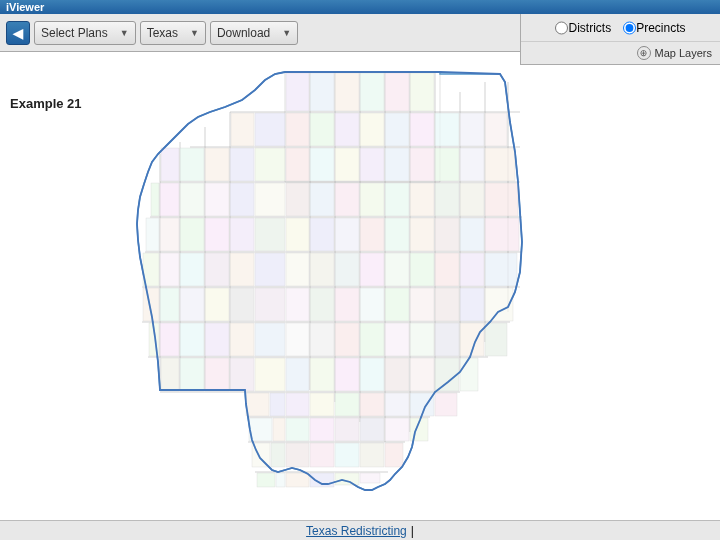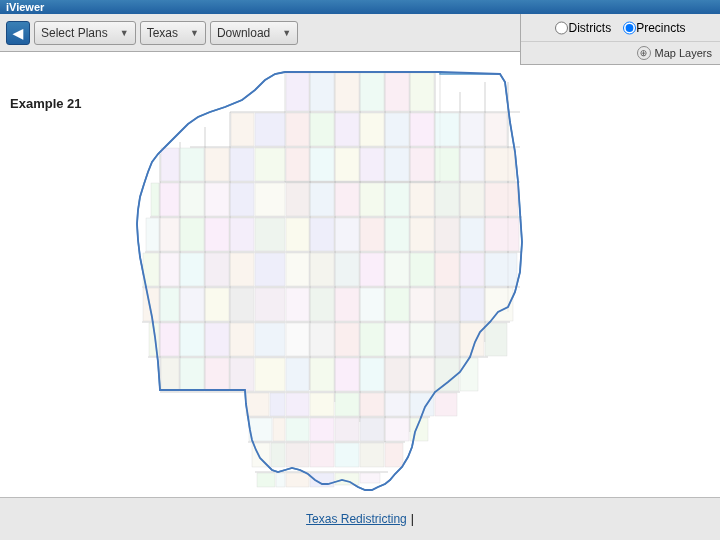--- a/index.html
+++ b/index.html
@@ -165,21 +165,21 @@
       width: 420px;
       height: 440px;
     }
 
     
     #footer {
       position: absolute;
       bottom: 0;
       left: 0;
       right: 0;
-      height: 43px;
+      height: 20px;
       background: #e8e8e8;
       border-top: 1px solid #bbb;
       display: flex;
       align-items: center;
       justify-content: center;
       gap: 4px;
       font-size: 12px;
     }
     #footer a {
       color: #1a5a9a;

